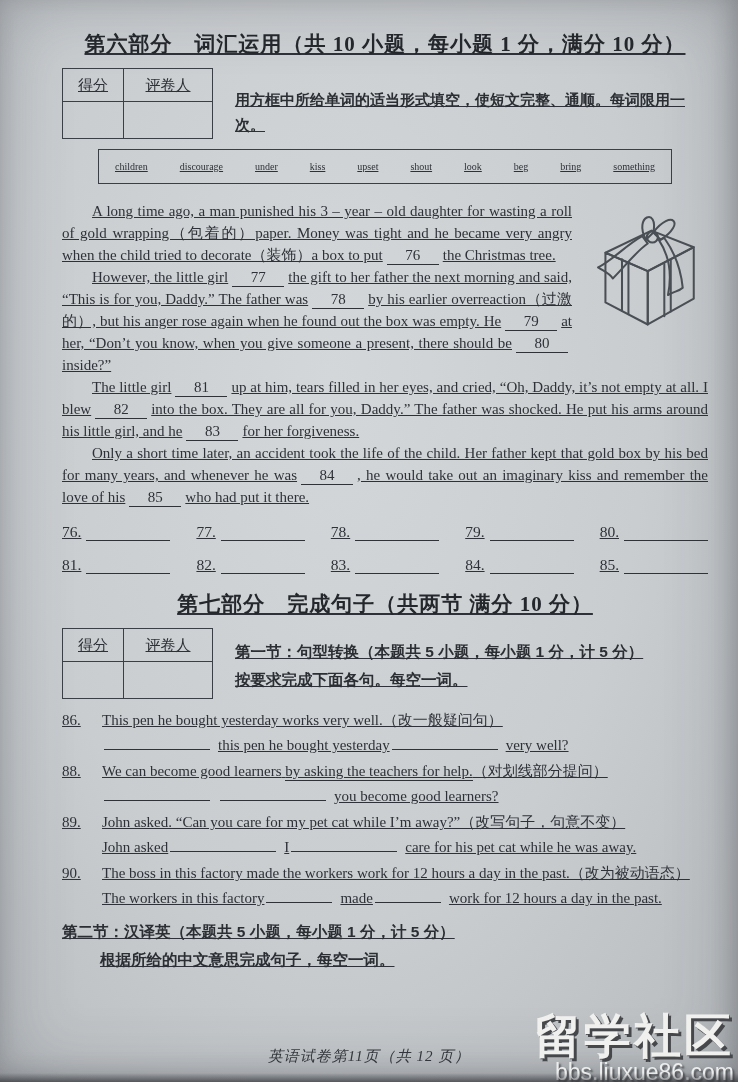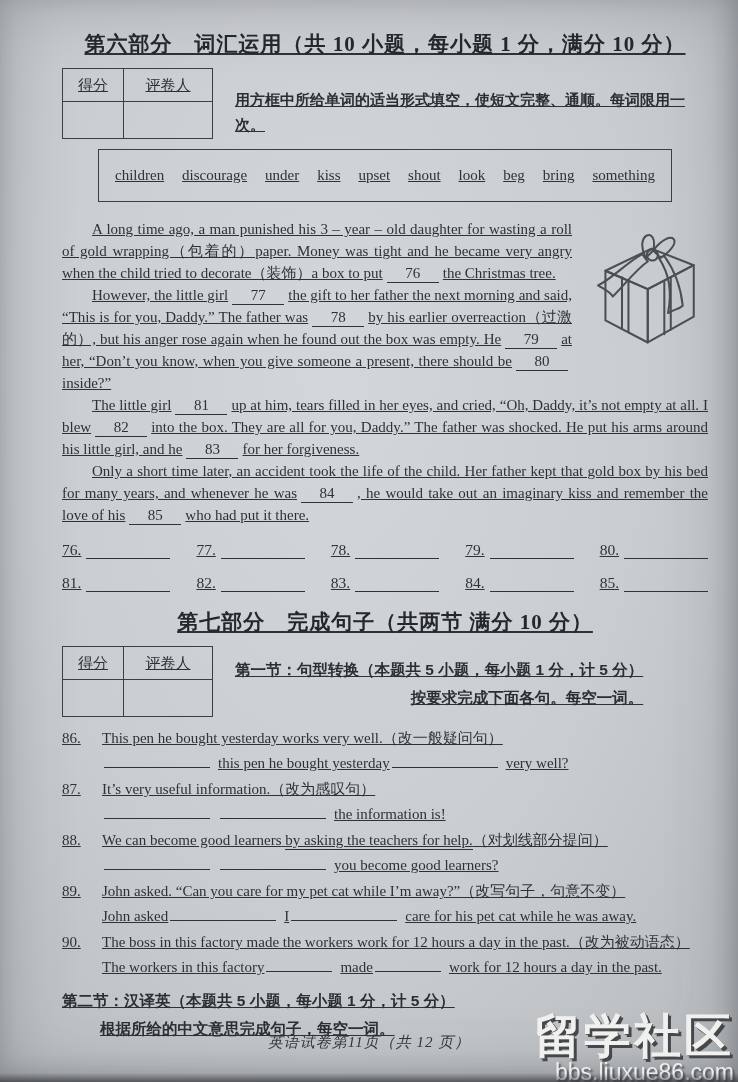--- a/index.html
+++ b/index.html
@@ -34,22 +34,22 @@
   table.scorebox td.c1{width:48px;}
   table.scorebox td.c2{width:76px;}
   table.scorebox tr.empty td{height:36px;}
   .instruction{
     flex:1;font-size:15px;font-weight:600;line-height:1.65;
     padding-top:20px;margin:0;
     font-family:"Liberation Sans","DejaVu Sans",sans-serif;color:#2b2f34;
   }
   .wordbank{
     width:540px;margin:8px auto 0 auto;border:1.6px solid #3a3f45;
-    padding:17px 16px;display:flex;justify-content:space-between;
-    font-size:15px;color:#2e3238;
+    padding:11px 16px;display:flex;justify-content:space-between;
+    font-size:10px;color:#2e3238;
   }
   .passage{margin-top:16px;font-size:15px;line-height:22px;text-align:justify;}
   .gift{float:right;width:126px;height:138px;margin:-8px 0 4px 10px;}
   .para{margin:0;text-indent:2em;}
   .blank{
     display:inline-block;min-width:18px;padding:0 17px;margin:0 4px;
     border-bottom:1.6px solid #2f3338;text-align:center;line-height:1.05;
     text-indent:0;
   }
   .ans-row{display:flex;justify-content:space-between;margin-top:15px;}
@@ -65,21 +65,21 @@
   .q-body{flex:1;}
   .q-stem{}
   .q-ans{margin-top:2px;}
   .fill{display:inline-block;width:106px;border-bottom:1.6px solid #2f3338;height:14px;margin:0 8px 0 2px;}
   .fill.short{width:66px;}
   .uline{border-bottom:1.6px solid #2f3338;padding-bottom:1px;}
   .sec2{margin-top:6px;}
   .sec2 .line2{font-weight:bold;margin-left:38px;
     font-family:"Liberation Sans","DejaVu Sans",sans-serif;}
   .footer{
-    position:absolute;left:0;right:0;bottom:30px;text-align:center;
+    position:absolute;left:0;right:0;bottom:16px;text-align:center;
     font-size:15px;font-style:italic;color:#33373d;letter-spacing:1px;
   }
   .watermark{position:absolute;right:4px;bottom:-2px;text-align:right;line-height:1;}
   .wm-cn{
     font-size:47px;font-weight:bold;color:#f0f0ee;letter-spacing:3px;
     font-family:"Liberation Sans","DejaVu Sans",sans-serif;
     text-shadow:3px 3px 0 #45474b, 1px 1px 0 #5a5c60;
   }
   .wm-url{
     font-size:23px;color:#eceded;margin-top:2px;
@@ -201,41 +201,34 @@
         <td class="c2">评卷人</td>
       </tr>
       <tr class="empty">
         <td class="c1"></td>
         <td class="c2"></td>
       </tr>
     </tbody>
       </table>
     <div>
       <p class="sec-head">第一节：句型转换（本题共 5 小题，每小题 1 分，计 5 分）</p>
-      <p class="sec-head" style="padding-top:0;text-align:right;">按要求完成下面各句。每空一词。</p>
+      <p class="sec-head" style="padding-top:0;">按要求完成下面各句。每空一词。</p>
     </div>
   </div>
 
   <div class="questions">
 
     <div class="q">
       <span class="q-num">86.</span>
       <div class="q-body">
         <div class="q-stem">This pen he bought yesterday works very well.（改一般疑问句）</div>
         <div class="q-ans"><span class="fill"></span><span>this pen he bought yesterday</span><span class="fill"></span><span>very well?</span></div>
       </div>
     </div>
 
-    <div class="q">
-      <span class="q-num">87.</span>
-      <div class="q-body">
-        <div class="q-stem">It’s very useful information.（改为感叹句）</div>
-        <div class="q-ans"><span class="fill"></span><span class="fill"></span><span>the information is!</span></div>
-      </div>
-    </div>
 
     <div class="q">
       <span class="q-num">88.</span>
       <div class="q-body">
         <div class="q-stem"><span>We can become good learners</span> <span class="uline">by asking the teachers for help.</span><span>（对划线部分提问）</span></div>
         <div class="q-ans"><span class="fill"></span><span class="fill"></span><span>you become good learners?</span></div>
       </div>
     </div>
 
     <div class="q">

